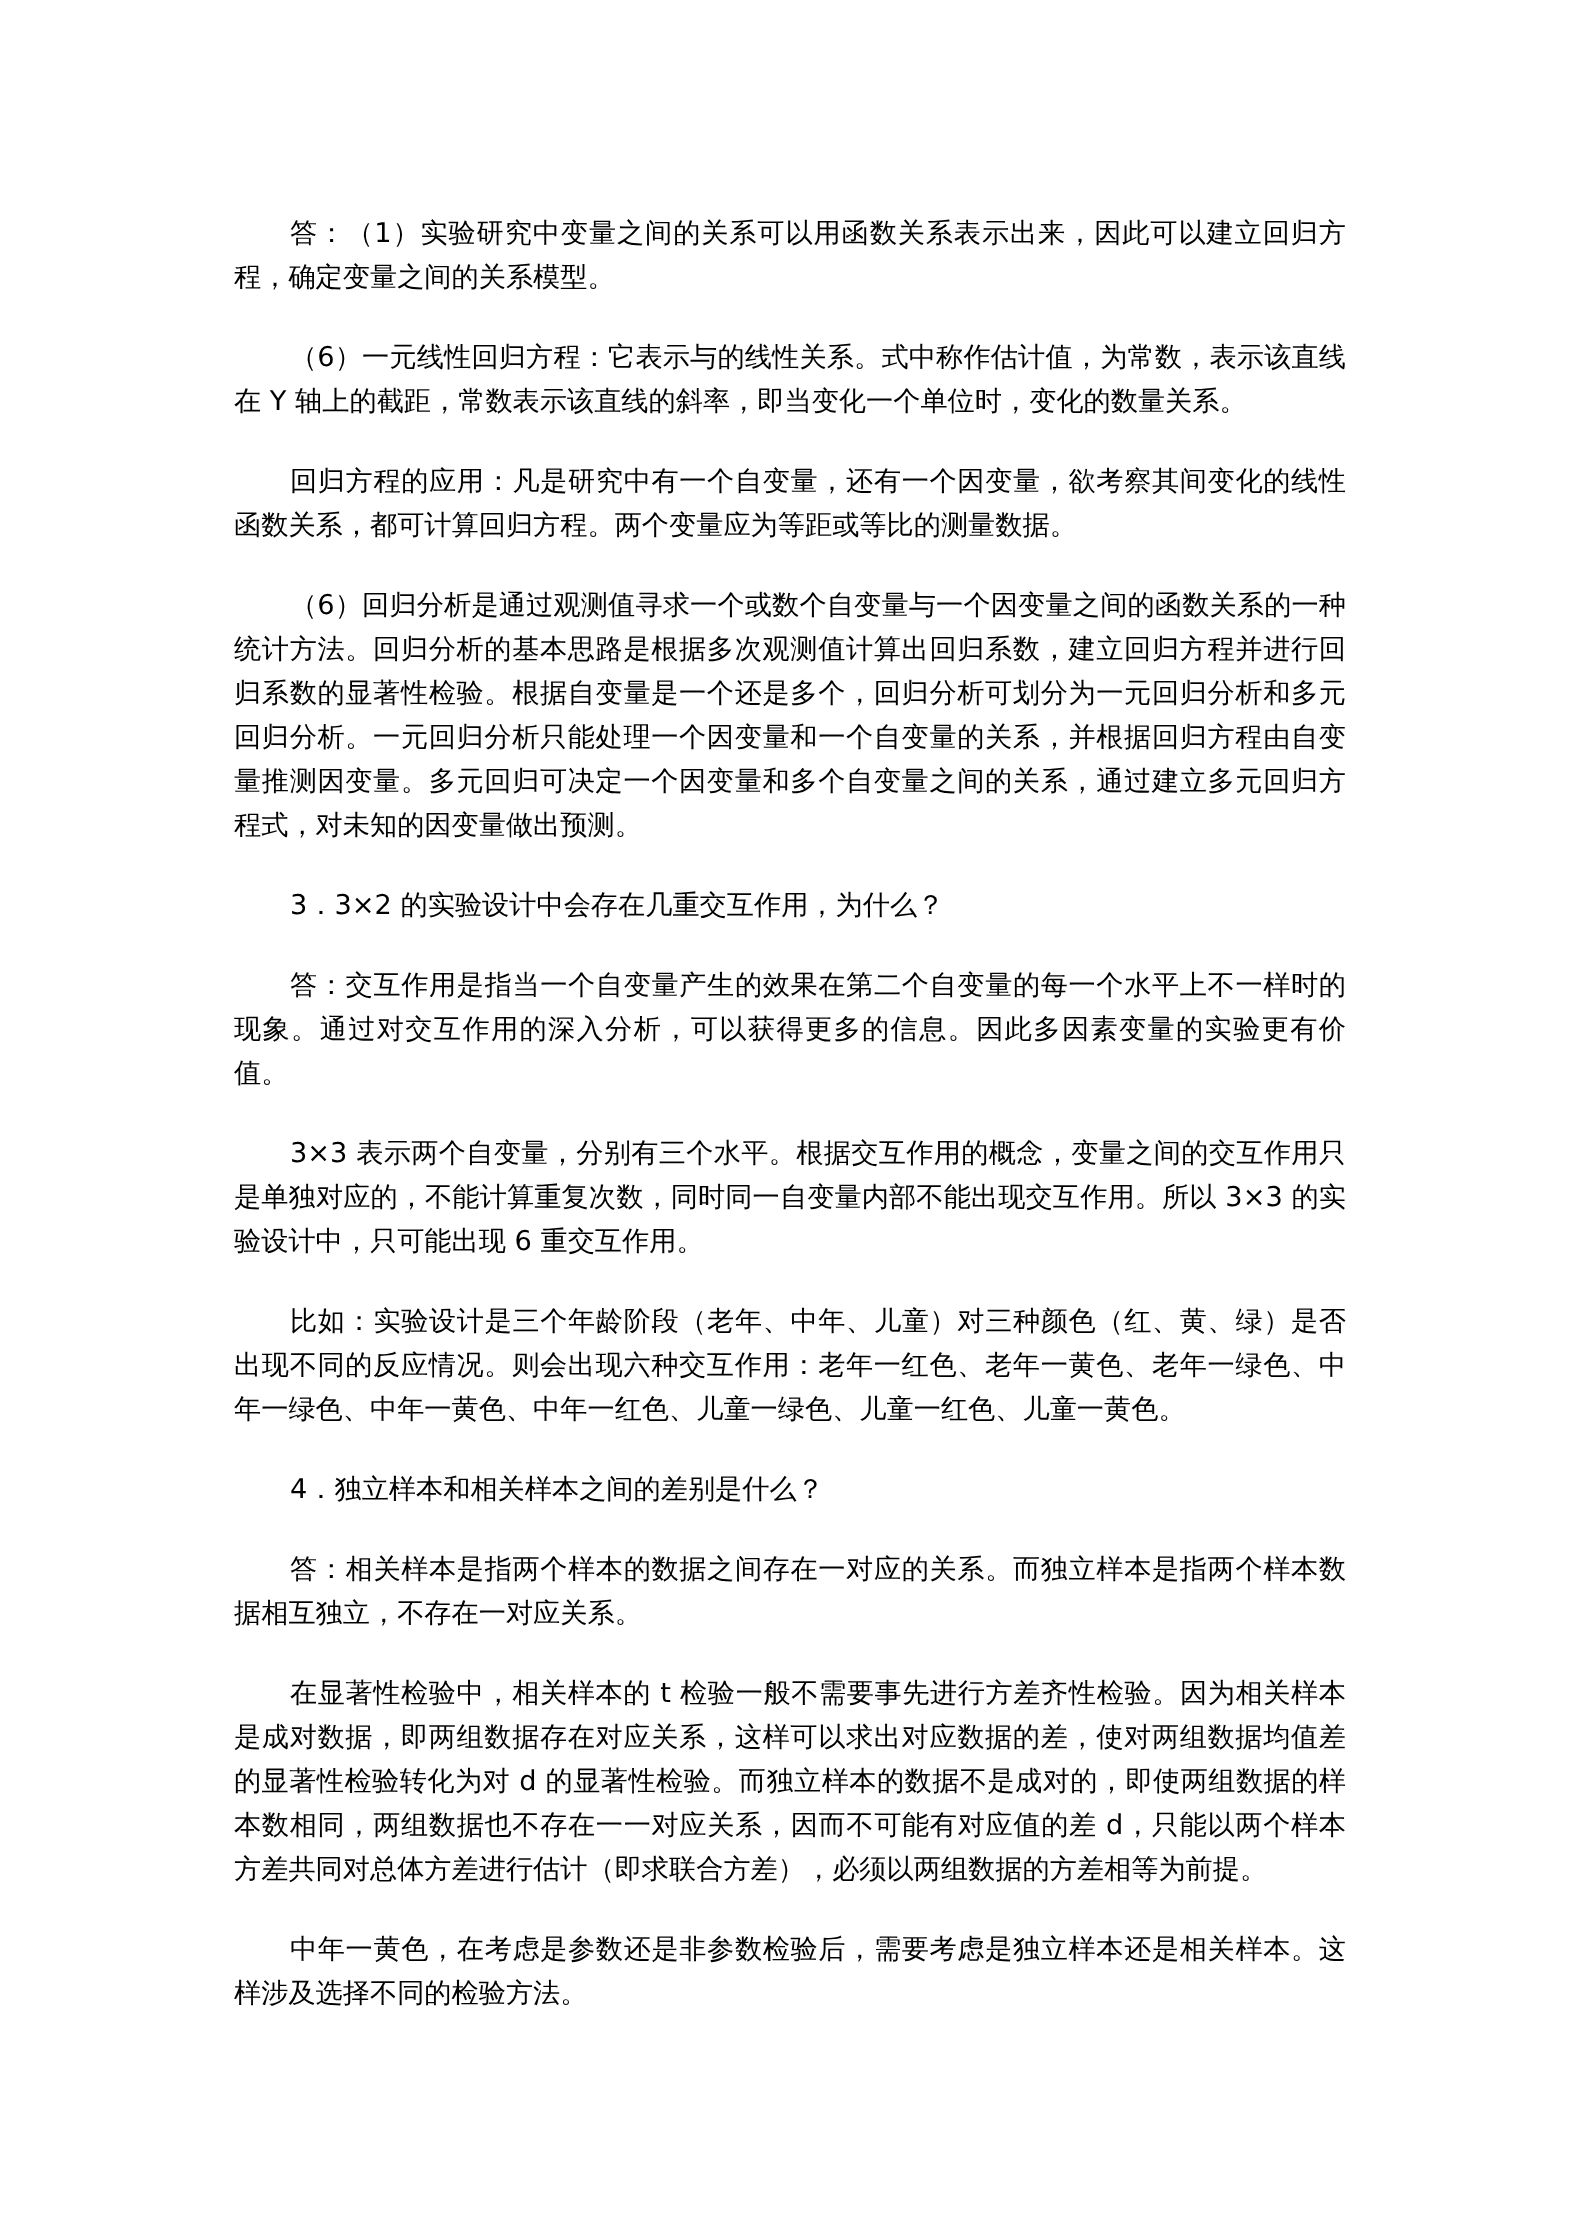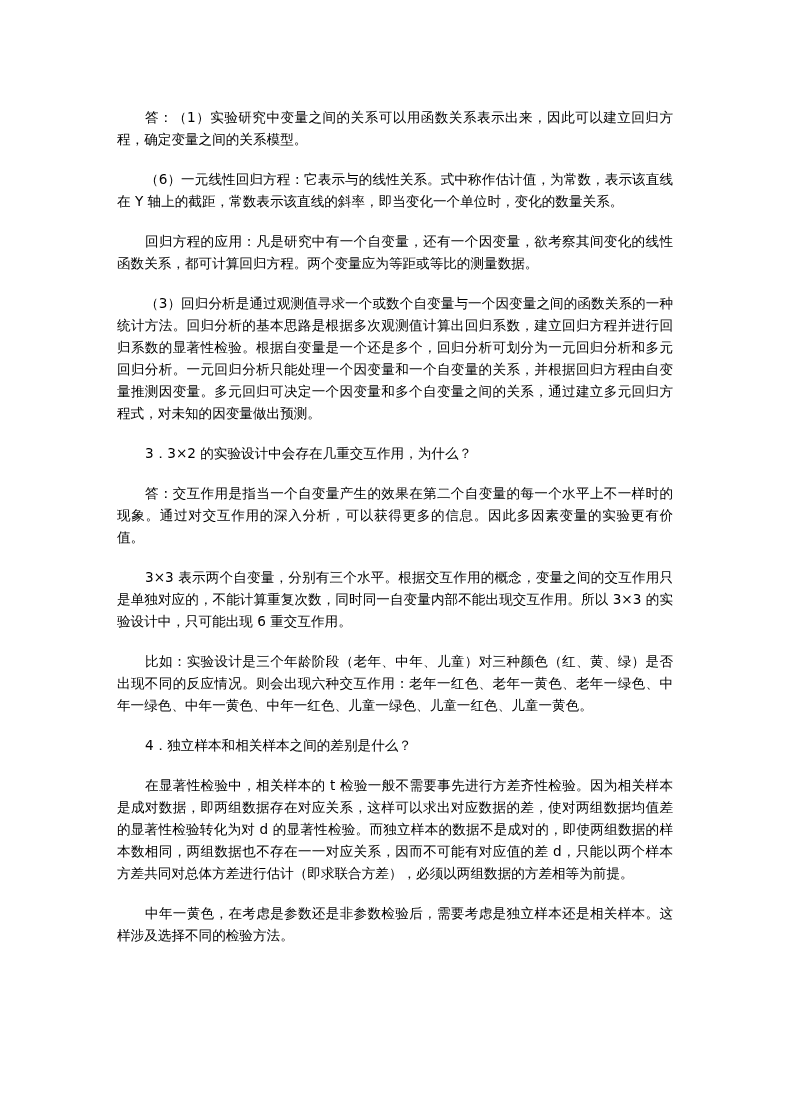--- a/index.html
+++ b/index.html
@@ -33,21 +33,22 @@
       margin-bottom: 18px;
     }
   </style>
 </head>
 <body>
 
 <div class="page">
   <p class="para">答：（1）实验研究中变量之间的关系可以用函数关系表示出来，因此可以建立回归方程，确定变量之间的关系模型。</p>
   <p class="para">（6）一元线性回归方程：它表示与的线性关系。式中称作估计值，为常数，表示该直线在 Y 轴上的截距，常数表示该直线的斜率，即当变化一个单位时，变化的数量关系。</p>
   <p class="para">回归方程的应用：凡是研究中有一个自变量，还有一个因变量，欲考察其间变化的线性函数关系，都可计算回归方程。两个变量应为等距或等比的测量数据。</p>
-  <p class="para">（3）回归分析是通过观测值寻求一个或数个自变量与一个因变量之间的函数关系的一种统计方法。回归分析的基本思路是根据多次观测值计算出回归系数，建立回归方程并进行回归系数的显著性检验。根据自变量是一个还是多个，回归分析可划分为一元回归分析和多元回归分析。一元回归分析只能处理一个因变量和一个自变量的关系，并根据回归方程由自变量推测因变量。多元回归可决定一个因变量和多个自变量之间的关系，通过建立多元回归方程式，对未知的因变量做出预测。</p>
+  <p class="para">（6）回归分析是通过观测值寻求一个或数个自变量与一个因变量之间的函数关系的一种统计方法。回归分析的基本思路是根据多次观测值计算出回归系数，建立回归方程并进行回归系数的显著性检验。根据自变量是一个还是多个，回归分析可划分为一元回归分析和多元回归分析。一元回归分析只能处理一个因变量和一个自变量的关系，并根据回归方程由自变量推测因变量。多元回归可决定一个因变量和多个自变量之间的关系，通过建立多元回归方程式，对未知的因变量做出预测。</p>
   <p class="para q">3．3×2 的实验设计中会存在几重交互作用，为什么？</p>
   <p class="para">答：交互作用是指当一个自变量产生的效果在第二个自变量的每一个水平上不一样时的现象。通过对交互作用的深入分析，可以获得更多的信息。因此多因素变量的实验更有价值。</p>
   <p class="para">3×3 表示两个自变量，分别有三个水平。根据交互作用的概念，变量之间的交互作用只是单独对应的，不能计算重复次数，同时同一自变量内部不能出现交互作用。所以 3×3 的实验设计中，只可能出现 6 重交互作用。</p>
   <p class="para">比如：实验设计是三个年龄阶段（老年、中年、儿童）对三种颜色（红、黄、绿）是否出现不同的反应情况。则会出现六种交互作用：老年一红色、老年一黄色、老年一绿色、中年一绿色、中年一黄色、中年一红色、儿童一绿色、儿童一红色、儿童一黄色。</p>
   <p class="para q">4．独立样本和相关样本之间的差别是什么？</p>
+  <p class="para">答：相关样本是指两个样本的数据之间存在一对应的关系。而独立样本是指两个样本数据相互独立，不存在一对应关系。</p>
   <p class="para">在显著性检验中，相关样本的 t 检验一般不需要事先进行方差齐性检验。因为相关样本是成对数据，即两组数据存在对应关系，这样可以求出对应数据的差，使对两组数据均值差的显著性检验转化为对 d 的显著性检验。而独立样本的数据不是成对的，即使两组数据的样本数相同，两组数据也不存在一一对应关系，因而不可能有对应值的差 d，只能以两个样本方差共同对总体方差进行估计（即求联合方差），必须以两组数据的方差相等为前提。</p>
   <p class="para">中年一黄色，在考虑是参数还是非参数检验后，需要考虑是独立样本还是相关样本。这样涉及选择不同的检验方法。</p>
 </div>
 
 </body></html>

